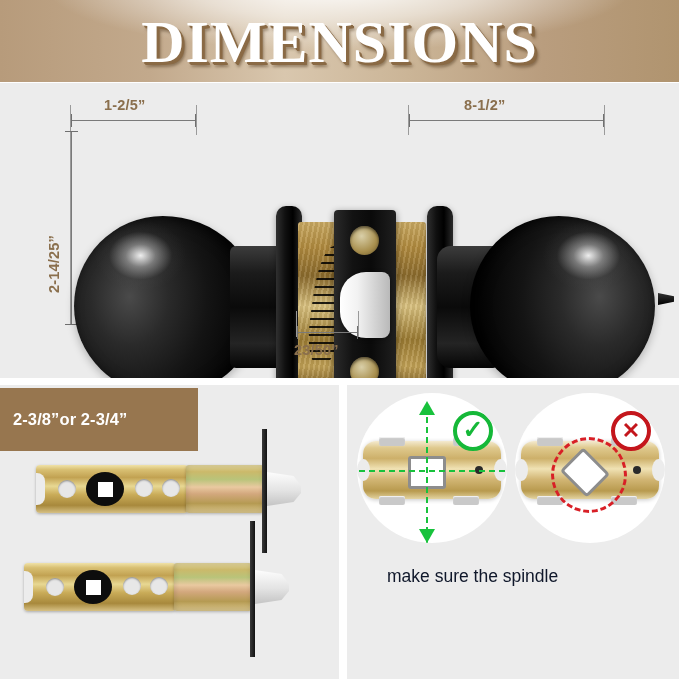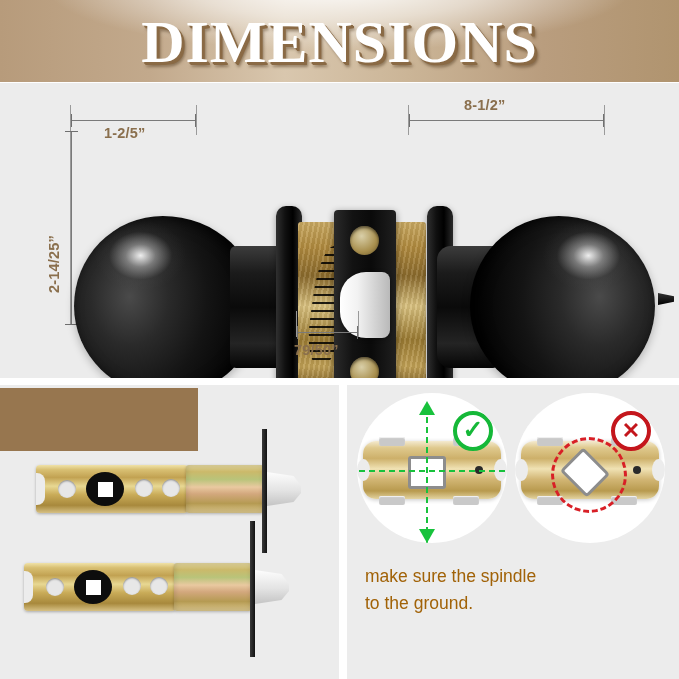--- a/index.html
+++ b/index.html
@@ -239,22 +239,22 @@
     background:#ffffff;
   }
   .badge-ok span{font-size:25px;line-height:1;margin-top:-3px;}
   .badge-no{
     top:18px;left:96px;border:4px solid #c4161c;color:#c4161c;
     background:#ffffff;
   }
   .badge-no span{font-size:22px;line-height:1;}
 
   .instr{
-    position:absolute;left:18px;top:178px;width:290px;
-    color:#a16207;font-size:17.5px;line-height:1.52;
+    position:absolute;left:40px;top:178px;width:290px;
+    color:#0f172a;font-size:17.5px;line-height:1.52;
   }
   .instr div{white-space:nowrap;}
 </style>
 </head>
 <body>
 
 <div id="root">
 
   <div class="banner">
     <div class="banner-title">DIMENSIONS</div>
@@ -263,21 +263,21 @@
   <div class="panel-top">
 
     <div class="witness" style="left:70px;top:22px;height:220px;"></div>
     <div class="witness" style="left:196px;top:22px;height:30px;"></div>
     <div class="witness" style="left:604px;top:22px;height:30px;"></div>
     <div class="witness" style="left:408px;top:22px;height:30px;"></div>
 
     <div class="dim-line-h" style="left:71px;top:37px;width:125px;"></div>
     <div class="tick-v" style="left:71px;top:31px;"></div>
     <div class="tick-v" style="left:195px;top:31px;"></div>
-    <div class="dim-label" style="left:104px;top:14px;margin-top:28px;">1-2/5”</div>
+    <div class="dim-label" style="left:104px;top:14px;">1-2/5”</div>
 
     <div class="dim-line-h" style="left:409px;top:37px;width:195px;"></div>
     <div class="tick-v" style="left:409px;top:31px;"></div>
     <div class="tick-v" style="left:603px;top:31px;"></div>
     <div class="dim-label" style="left:464px;top:14px;">8-1/2”</div>
 
     <div class="dim-line-v" style="left:71px;top:48px;width:1px;height:194px;"></div>
     <div class="tick-h" style="left:65px;top:48px;"></div>
     <div class="tick-h" style="left:65px;top:241px;"></div>
     <div class="dim-label dim-label-vert" style="left:46px;top:210px;">2-14/25”</div>
@@ -300,26 +300,27 @@
       <div class="neck neck-right"></div>
       <div class="knob knob-right"></div>
       <div class="stem"></div>
     </div>
 
     <div class="witness" style="left:296px;top:228px;height:26px;"></div>
     <div class="witness" style="left:358px;top:228px;height:26px;"></div>
     <div class="dim-line-h" style="left:297px;top:249px;width:61px;"></div>
     <div class="tick-v" style="left:297px;top:243px;"></div>
     <div class="tick-v" style="left:357px;top:243px;"></div>
-    <div class="dim-label" style="left:294px;top:259px;">79/50”</div>
+    <div class="dim-label" style="left:294px;top:259px;">23/50”</div>
   </div>
 
   <div class="panel-bl">
 
     <div class="callout-box">
+      <div class="callout-line">2-3/8”or  2-3/4”</div>
     </div>
 
     <div class="latch" style="left:36px;top:80px;width:270px;height:52px;">
       <div class="latch-body">
         <div class="hole-round" style="left:22px;top:15px;"></div>
         <div class="hole-sq" style="left:50px;top:7px;">
             <i></i>
           </div>
         <div class="hole-round" style="left:99px;top:14px;"></div>
         <div class="hole-round" style="left:126px;top:14px;"></div>
@@ -378,17 +379,16 @@
       <div class="plate-tab" style="left:96px;top:103px;"></div>
       <div class="spindle-sq rot"></div>
       <div class="red-dash"></div>
       <div class="badge badge-no">
         <span>✕</span>
       </div>
     </div>
 
     <div class="instr">
       <div>make sure the spindle</div>
-      <div>to the ground.</div>
     </div>
   </div>
 
 </div>
 
 </body></html>

